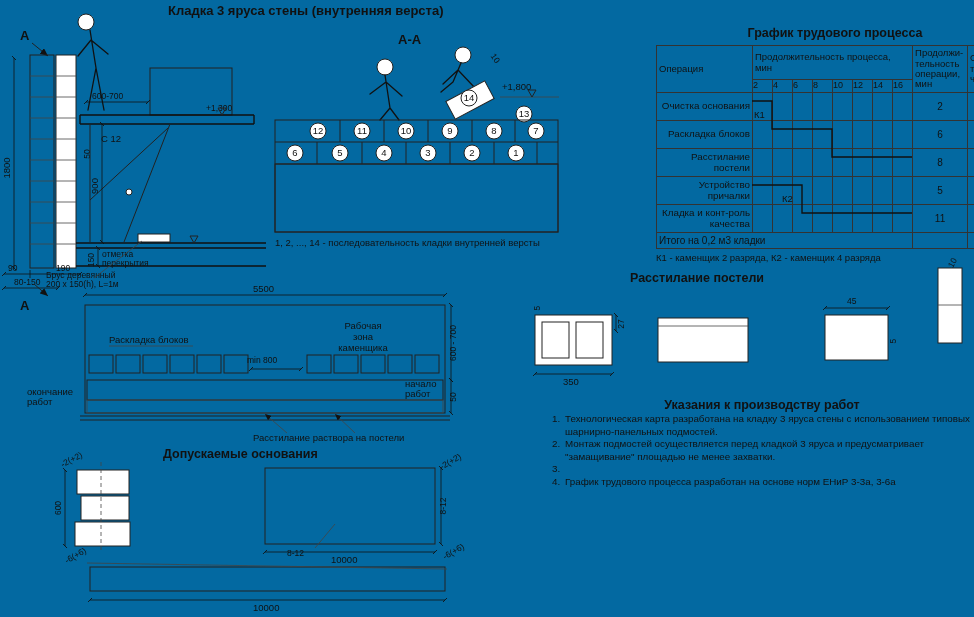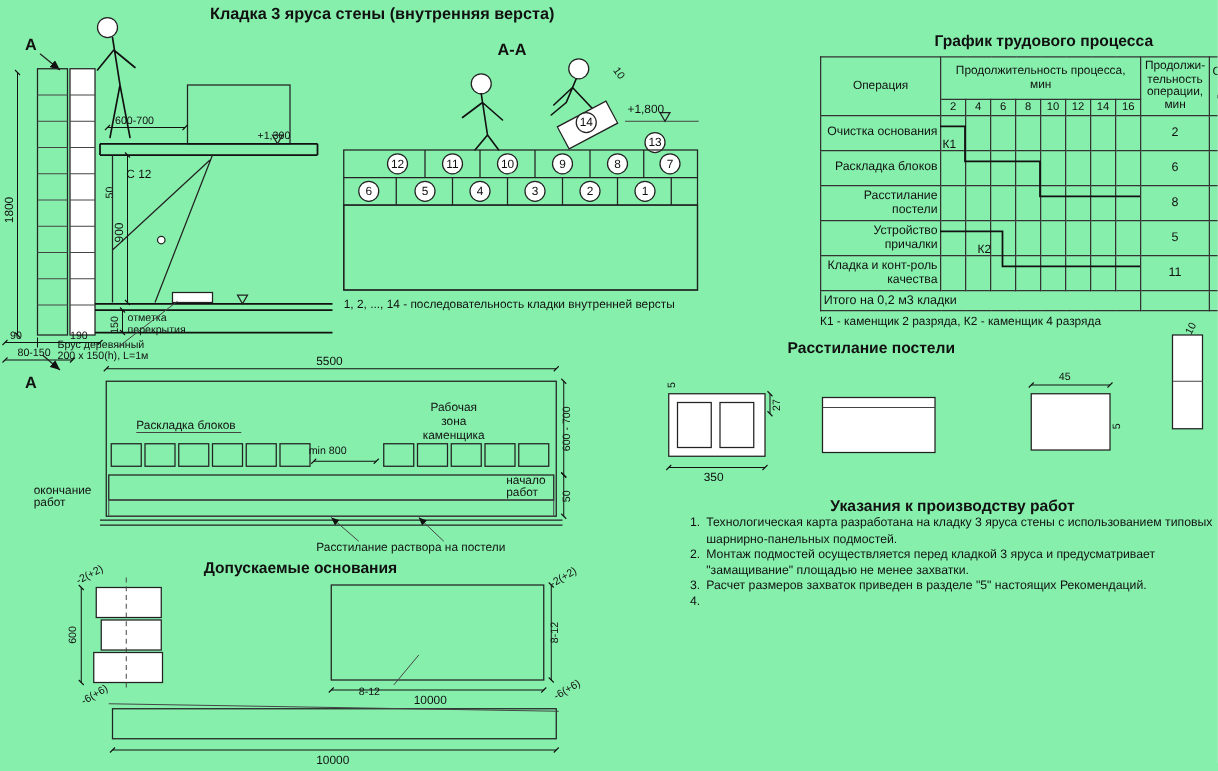--- a/index.html
+++ b/index.html
@@ -1,35 +1,35 @@
 <!DOCTYPE html>
 <html><head>
 <meta charset="utf-8">
 <style>
   * { box-sizing: border-box; }
   body { margin:0; background:#ddd; font-family:"Liberation Sans",sans-serif; }
-  .canvas { position:relative; width:974px; height:617px; background:#86efac; color:#111; overflow:hidden; }
+  .canvas { position:relative; width:974px; height:617px; background:#0369a1; color:#111; overflow:hidden; }
   .abs { position:absolute; }
   .h1 { font-weight:bold; font-size:13px; white-space:nowrap; }
   .h2 { font-weight:bold; font-size:12.5px; white-space:nowrap; }
   svg { display:block; overflow:visible; }
   svg text { font-family:"Liberation Sans",sans-serif; fill:#111; }
   .ln  { stroke:#222; stroke-width:1; fill:none; }
   .lnb { stroke:#111; stroke-width:1.4; fill:none; }
   .thn { stroke:#444; stroke-width:0.8; fill:none; }
   .dim { stroke:#111; stroke-width:0.8; fill:none; }
   .wfill  { fill:#fff; stroke:#222; stroke-width:1; }
   .nofill { fill:none; stroke:#222; stroke-width:1; }
   .stick { stroke:#111; stroke-width:1.3; fill:none; stroke-linecap:round; }
   .t8 { font-size:8.5px; } .t9 { font-size:9.5px; } .tb { font-size:13px; font-weight:bold; }
   .mid { text-anchor:middle; }
 
   table.tbl { border-collapse:collapse; table-layout:fixed; width:358px; font-size:10px; }
   .tbl th, .tbl td { border:1px solid #333; padding:0 2px; overflow:hidden; }
-  .tbl th { font-weight:normal; text-align:center; vertical-align:middle; line-height:1.1; }
+  .tbl th { font-weight:normal; text-align:left; vertical-align:middle; line-height:1.1; }
   .tbl td { vertical-align:middle; }
   .tbl .hdr1 th { height:34px; font-size:9.5px; }
   .tbl .smallhdr { font-size:8.8px; }
   .tbl .ticksrow th { height:13px; font-size:9px; padding:0; }
   .tbl .oprow { height:28px; }
   .tbl .op { font-size:9.8px; line-height:1.08;text-align:right; }
   .tbl .num { text-align:center; }
   .tbl .totalrow { height:16px; }
   .chart-block { width:366px; }
   .chart-title { width:358px; text-align:center; font-weight:bold; font-size:12.5px; margin-bottom:5px; }
@@ -420,24 +420,24 @@
     <div class="instr-item">
       <span class="n">1.</span>
       <span>Технологическая карта разработана на кладку 3 яруса стены с использованием типовых шарнирно-панельных подмостей.</span>
     </div>
     <div class="instr-item">
       <span class="n">2.</span>
       <span>Монтаж подмостей осуществляется перед кладкой 3 яруса и предусматривает "замащивание" площадью не менее захватки.</span>
     </div>
     <div class="instr-item">
       <span class="n">3.</span>
-      <span>Расчет размеров захваток приведен в разделе "5" настоящих Рекомендаций.</span>
     </div>
     <div class="instr-item">
       <span class="n">4.</span>
+      <span>График трудового процесса разработан на основе норм ЕНиР 3-3а, 3-6а</span>
     </div>
   </div>
 
   <div class="abs h2" style="left:163px; top:447px;">Допускаемые основания</div>
   <svg class="abs" style="left:35px; top:452px;" width="445" height="165" viewBox="0 0 445 165">
 
     <g>
       <rect x="42" y="18" width="52" height="24" class="wfill"></rect>
       <rect x="46" y="44" width="48" height="24" class="wfill"></rect>
       <rect x="40" y="70" width="55" height="24" class="wfill"></rect>

